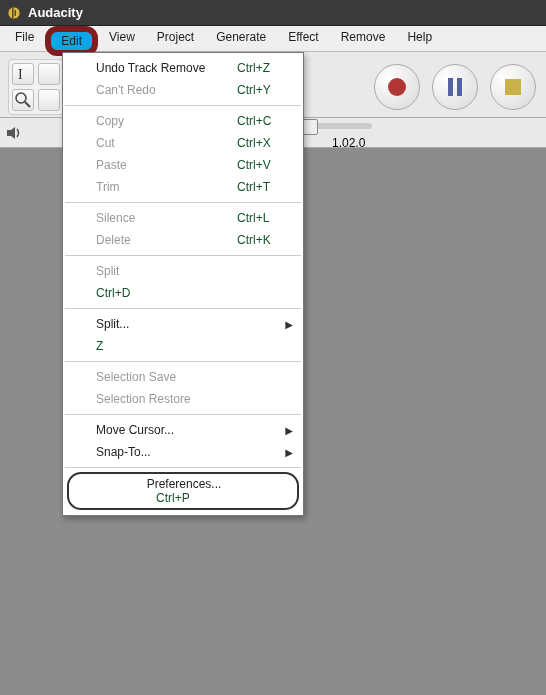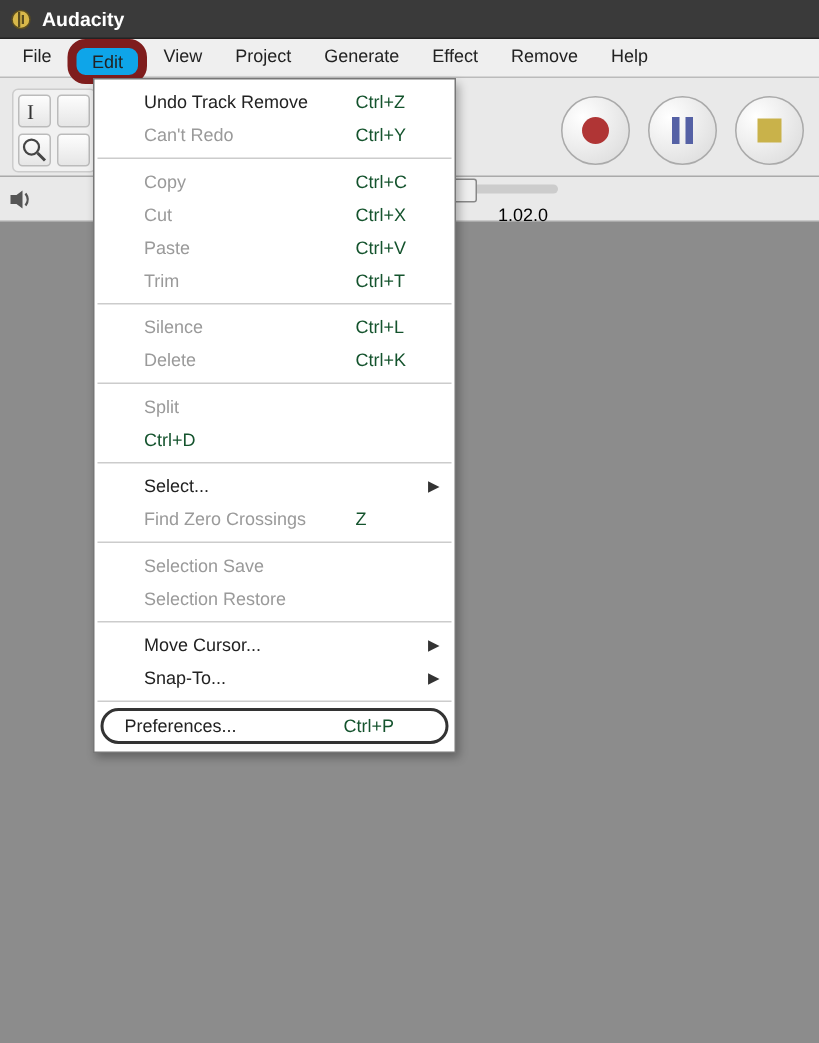--- a/index.html
+++ b/index.html
@@ -194,20 +194,21 @@
   .dd-sep {
     height: 1px;
     background: #ccc;
     margin: 4px 2px;
   }
   .dd-item.highlighted {
     border: 2px solid #333;
     border-radius: 14px;
     padding: 3px 12px 3px 14px;
     margin: 1px 4px;
+    flex-direction: column;
   }
   
   svg { display: block; }
 </style>
 </head>
 <body>
 
 <div class="titlebar">
   <span>
     <svg width="16" height="16" viewBox="0 0 16 16">
@@ -330,25 +331,24 @@
   <div class="dd-item disabled">
     <span class="label">Split</span>
     <span class="shortcut"></span>
   </div>
   <div class="dd-item disabled">
     <span class="shortcut">Ctrl+D</span>
   </div>
   <div class="dd-sep"></div>
 
   <div class="dd-item">
-    <span class="label">Select...</span>
+    <span class="label">Split...</span>
     <span class="arrow">▶</span>
   </div>
   <div class="dd-item disabled">
-    <span class="label">Find Zero Crossings</span>
     <span class="shortcut">Z</span>
   </div>
   <div class="dd-sep"></div>
 
   <div class="dd-item disabled">
     <span class="label">Selection Save</span>
   </div>
   <div class="dd-item disabled">
     <span class="label">Selection Restore</span>
   </div>

